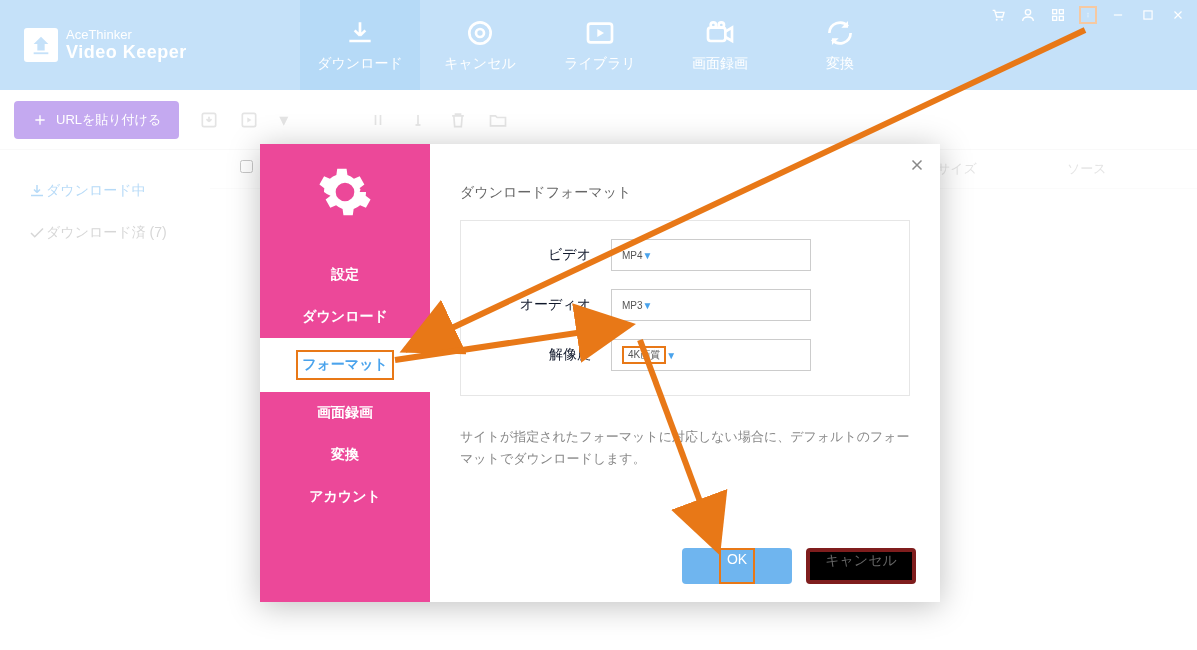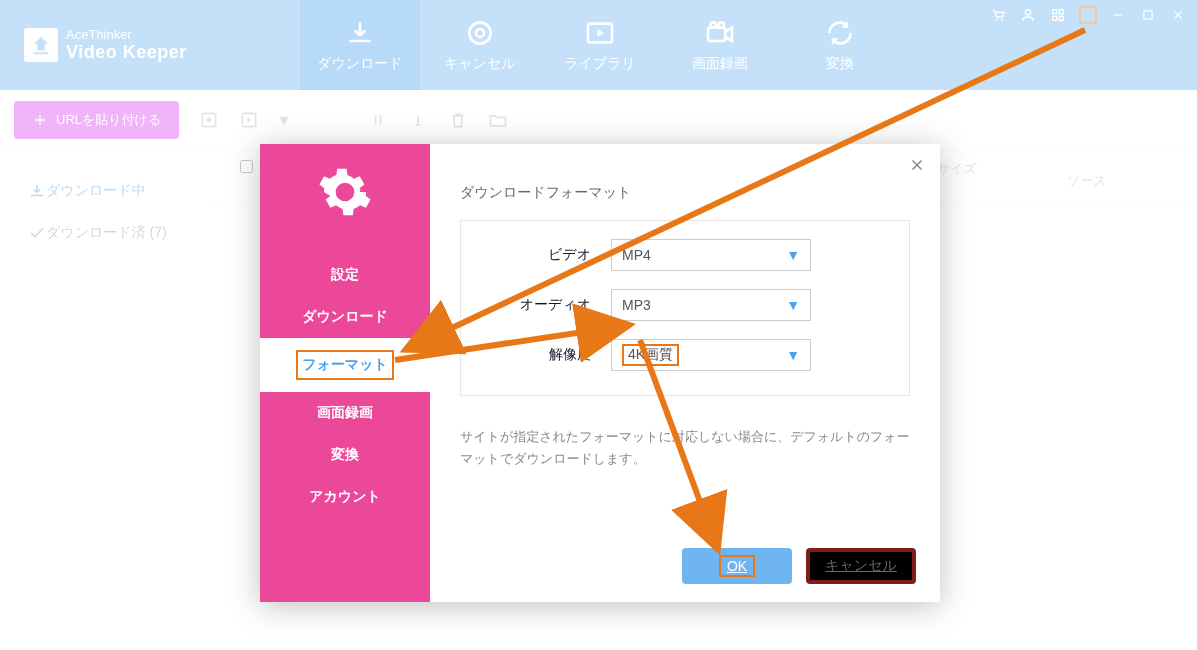--- a/index.html
+++ b/index.html
@@ -16,58 +16,58 @@
 .tab { width: 120px; display: flex; flex-direction: column; align-items: center; justify-content: center; gap: 6px; cursor: pointer; }
 .tab.active { background: #4aa3ec; }
 .tab svg { width: 32px; height: 32px; }
 .tab span { font-size: 14px; }
 .winctl { position: absolute; right: 10px; top: 6px; display: flex; gap: 12px; align-items: center; color: #fff; }
 .winctl .ic { width: 18px; height: 18px; display: flex; align-items: center; justify-content: center; cursor: pointer; }
 .more-highlight { border: 2px solid #e87817; padding: 2px 4px; }
 
 
 .second { height: 60px; display: flex; align-items: center; padding: 0 14px; gap: 20px; border-bottom: 1px solid #f0f0f0; }
-.paste-btn { background: #d946ef; color: #fff; border: none; border-radius: 4px; padding: 10px 18px; display: flex; align-items: center; gap: 8px; font-size: 13px; cursor: pointer; }
+.paste-btn { background: #6d28d9; color: #fff; border: none; border-radius: 4px; padding: 10px 18px; display: flex; align-items: center; gap: 8px; font-size: 13px; cursor: pointer; }
 .tb-ic { color: #bbb; display: flex; align-items: center; }
 
 
 .body { display: flex; height: calc(100% - 150px); }
 .sidebar { width: 210px; padding: 20px 0; }
 .side-item { display: flex; align-items: center; padding: 12px 28px; color: #999; font-size: 14px; cursor: pointer; }
 .side-item.active { color: #4aa3ec; }
 .side-item svg { width: 18px; height: 18px; }
 .main { flex: 1; }
 .list-head { display: flex; padding: 10px 30px; color: #bbb; font-size: 13px; border-bottom: 1px solid #f4f4f4; }
 .list-head .chk { width: 30px; }
 .list-head .c-name { flex: 1; }
 .list-head .c-size { width: 130px; }
-.list-head .c-src { width: 100px; margin-top: 12px; }
+.list-head .c-src { width: 100px; }
 
 
 .overlay { position: absolute; inset: 0; background: rgba(255,255,255,.6); z-index: 5; }
 
 
 .dialog { position: absolute; left: 260px; top: 144px; width: 680px; height: 458px; background: #fff; box-shadow: 0 4px 30px rgba(0,0,0,.25); z-index: 10; display: flex; }
 .dlg-close { position: absolute; right: 14px; top: 12px; cursor: pointer; color: #888; }
 .dlg-left { width: 170px; background: #ec4899; color: #fff; display: flex; flex-direction: column; align-items: center; padding-top: 20px; font-weight: bold; }
 .gear-big { margin-bottom: 30px; }
 .dlg-nav { width: 100%; }
 .dlg-nav-item { padding: 12px 0; text-align: center; font-size: 14px; cursor: pointer; }
 .dlg-nav-item.active { background: #fff; color: #4aa3ec; }
 .format-hl { border: 2px solid #e87817; display: inline-block; padding: 4px 4px; }
 .dlg-right { flex: 1; padding: 40px 30px 20px 30px; position: relative; }
 .sect-title { color: #666; font-size: 14px; margin-bottom: 18px; }
 .field { display: flex; align-items: center; gap: 20px; margin-bottom: 18px; }
 .field label { width: 110px; text-align: right; color: #0f172a; font-size: 14px; }
-.select { width: 200px; height: 32px; border: 1px solid #ccc; display: flex; align-items: center; justify-content: space-between; padding: 0 10px; color: #555; font-size: 14px; cursor: pointer; }
+.select { width: 200px; height: 32px; border: 1px solid #ccc; display: flex; align-items: center; padding: 0 10px; color: #555; font-size: 10px; cursor: pointer; }
 .select .val { }
 .reso-hl { border: 2px solid #e87817; padding: 0 4px; }
 .note { color: #888; font-size: 13px; line-height: 1.7; margin-top: 30px; }
 .dlg-buttons { position: absolute; bottom: 18px; right: 24px; display: flex; gap: 14px; }
-.btn { width: 110px; height: 36px; border-radius: 4px; display: flex; align-items: center; justify-content: center; font-size: 14px; cursor: pointer; text-decoration: underline; }
+.btn { width: 110px; height: 36px; border-radius: 4px; display: flex; justify-content: center; font-size: 14px; cursor: pointer; }
 .btn-primary { background: #6fb5ef; color: #fff; border: none; }
 .btn-secondary { background: #000000; color: #666; border: 4px solid #7f1d1d; }
 .ok-hl { border: 2px solid #e87817; padding: 1px 6px; }
 
 
 .arrow { position: absolute; z-index: 20; pointer-events: none; }
 </style>
 </head>
 <body>
 

